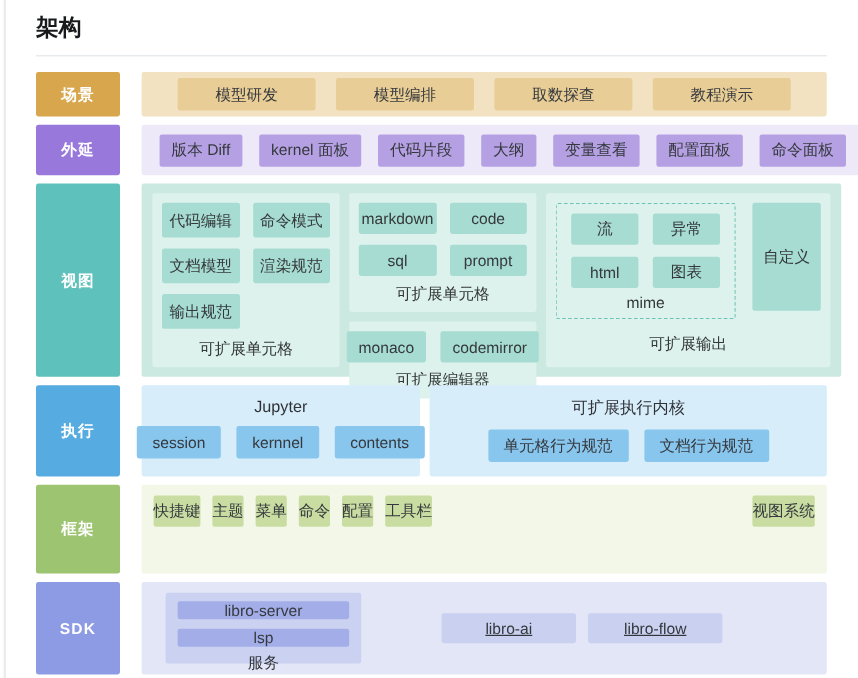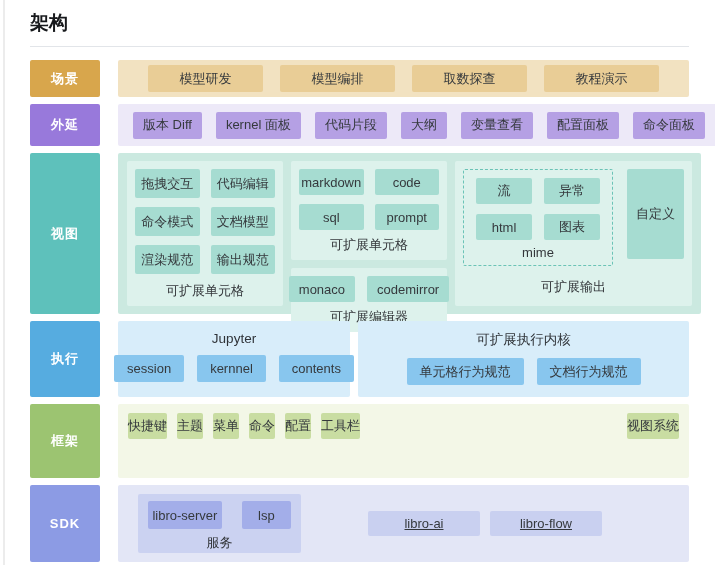--- a/index.html
+++ b/index.html
@@ -67,21 +67,21 @@
   .lbl-frame{background:#9CC471;}
   .body-frame{background:#F3F7E7;padding:9px 10px;display:flex;justify-content:space-between;}
   .frame-row{display:flex;gap:10px;}
   .frame-row .item{flex:1;height:26px;background:#C9DDA2;}
 
   
   .row-sdk{height:77px;}
   .lbl-sdk{background:#8C9BE4;}
   .body-sdk{background:#E3E6F6;padding:9px 20px;display:flex;}
   .service-box{width:163px;background:#CBD2F1;border-radius:2px;padding:7px 10px 4px 10px;display:flex;flex-direction:column;box-sizing:border-box;}
-  .service-items{display:flex;gap:20px;}
+  .service-items{display:flex;gap:8px;flex-direction:column;}
   .service-items .item{height:28px;background:#A3AEE9;}
   .item-libro-server{flex:1.5;}
   .item-lsp{flex:1;}
   .service-label{text-align:center;font-size:13px;padding-top:5px;}
   .sdk-rest{flex:1;display:flex;align-items:center;justify-content:center;gap:10px;text-decoration:underline;}
   .sdk-rest .item{width:112px;height:25px;background:#C9D0F0;}
 </style>
 </head>
 <body>
 
@@ -114,21 +114,20 @@
           <div class="item">命令面板</div>
         </div>
       </div>
 
       <div class="row row-views">
         <div class="row-label lbl-views">视图</div>
         <div class="row-body body-views">
 
           <div class="vbox box-interaction">
             <div class="grid2">
-              <div class="item">拖拽交互</div>
               <div class="item">代码编辑</div>
               <div class="item">命令模式</div>
               <div class="item">文档模型</div>
               <div class="item">渲染规范</div>
               <div class="item">输出规范</div>
             </div>
             <div class="vbox-label">可扩展单元格</div>
           </div>
 
           <div class="views-mid">

